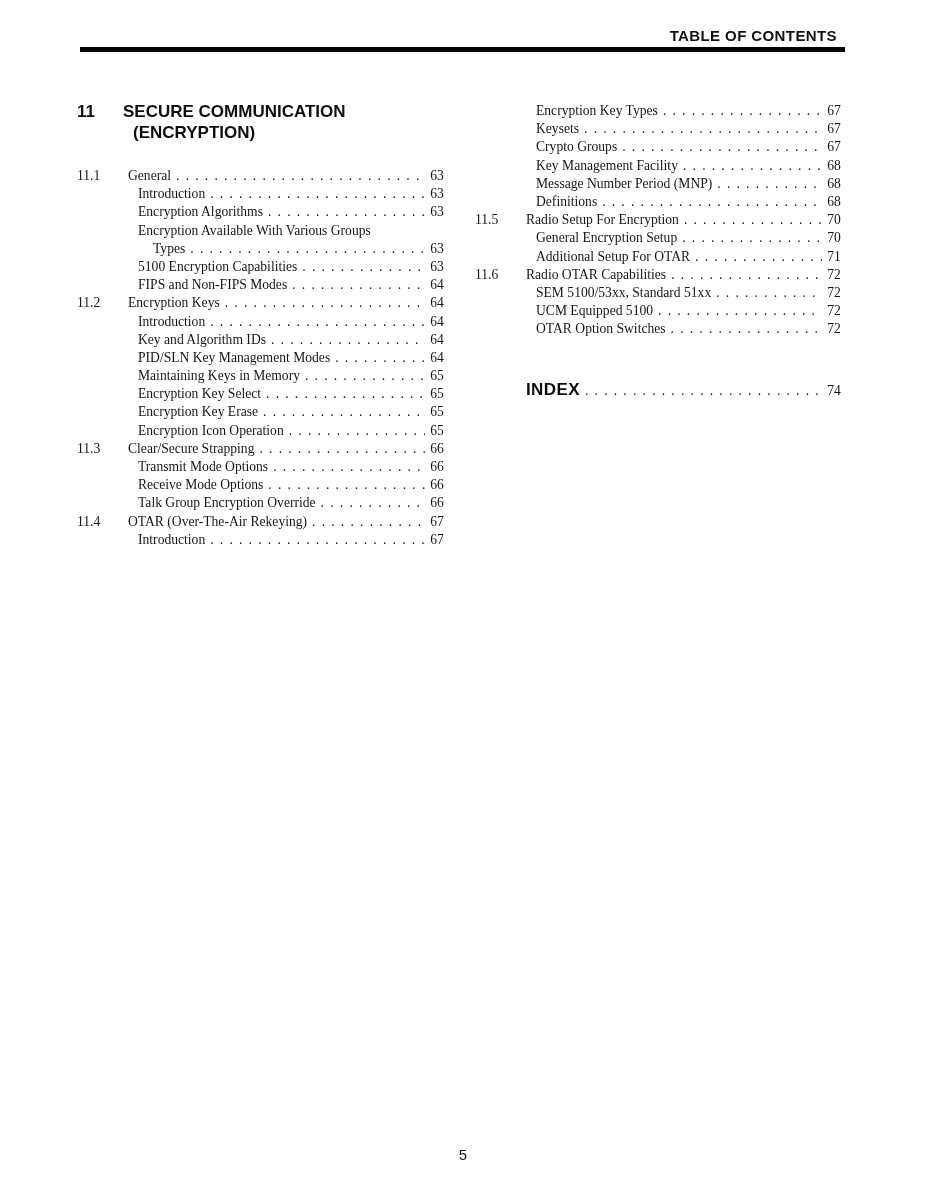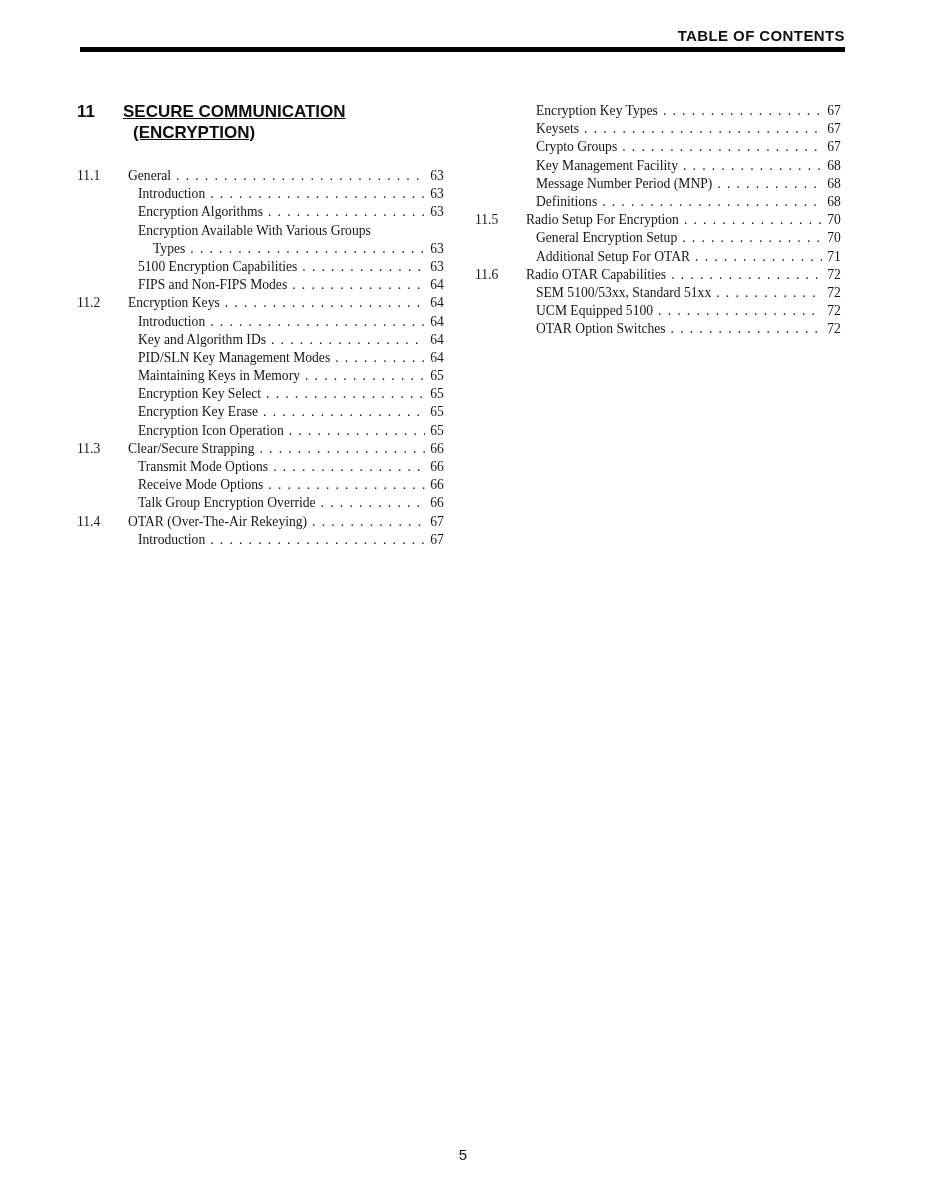--- a/index.html
+++ b/index.html
@@ -8,21 +8,21 @@
     width: 926px;
     height: 1198px;
     margin: 0 auto;
     background: #ffffff;
     color: #151515;
     overflow: hidden;
   }
   .header-title {
     position: absolute;
     top: 27px;
-    right: 81px;
+    right: 89px;
     font-family: "Liberation Sans", sans-serif;
     font-weight: bold;
     font-size: 15px;
     letter-spacing: 0.4px;
     color: #111;
   }
   .header-rule {
     position: absolute;
     top: 47px;
     left: 80px;
@@ -72,21 +72,20 @@
     line-height: 21px;
     color: #0e0e0e;
   }
   .chapter .num { width: 46px; }
   .chapter .lbl {
     flex: none;
     width: 262px;
     white-space: normal;
     padding-left: 10px;
     text-indent: -10px;
-    text-decoration: underline;
   }
 
   .index-row { margin-top: 41px; height: 22px; }
   .index-row .lbl {
     font-family: "Liberation Sans", sans-serif;
     font-weight: bold;
     font-size: 17px;
     letter-spacing: 0.4px;
     color: #0e0e0e;
   }
@@ -314,17 +313,23 @@
         <span class="lbl">UCM Equipped 5100</span>
         <span class="dots"></span>
         <span class="pg">72</span>
       </div>
       <div class="row sub">
         <span class="num"></span>
         <span class="lbl">OTAR Option Switches</span>
         <span class="dots"></span>
         <span class="pg">72</span>
       </div>
+      <div class="row index-row">
+        <span class="num"></span>
+        <span class="lbl">INDEX</span>
+        <span class="dots"></span>
+        <span class="pg">74</span>
+      </div>
     </div>
 
   <div class="footer-page-number">5</div>
 
 </div>
 
 </body></html>

